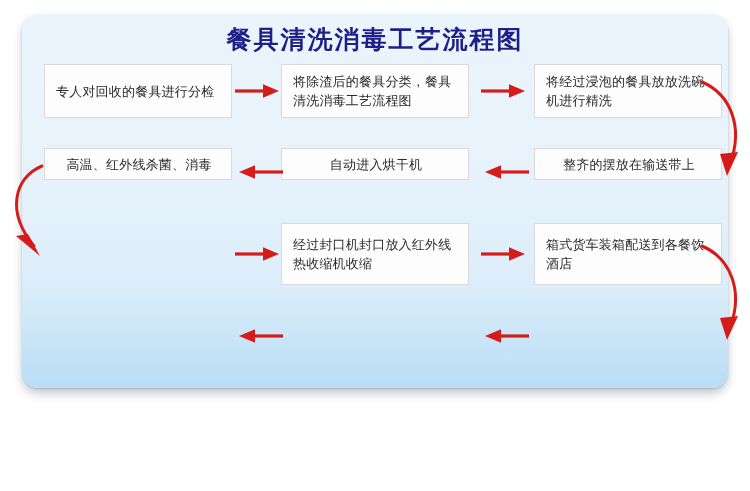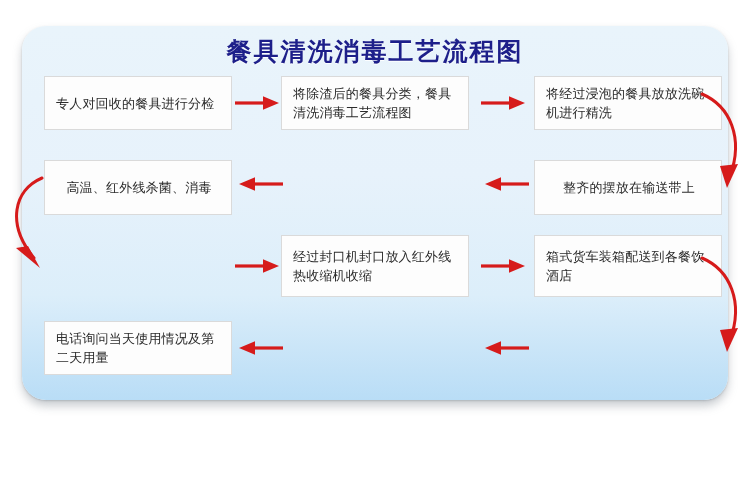--- a/index.html
+++ b/index.html
@@ -16,24 +16,24 @@
   #stage {
     position: relative;
     width: 750px;
     height: 491px;
     background: #ffffff;
   }
   
   #panel {
     position: absolute;
     left: 22px;
-    top: 26px;
+    top: 14px;
     width: 706px;
     height: 374px;
-    border-radius: 24px;
+    border-radius: 16px;
     background: linear-gradient(180deg, #e9f4fb 0%, #e7f2fb 40%, #dceefa 72%, #b9ddf6 100%);
     box-shadow: 0 6px 10px rgba(120,130,140,0.40), 0 1px 2px rgba(110,120,130,0.35);
     overflow: visible;
   }
   
   #title {
     position: absolute;
     left: 0;
     top: 10px;
     width: 706px;
@@ -61,21 +61,21 @@
   }
   .node.center { justify-content: center; text-align: center; }
   .node .txt { display: block; }
 
   
   .c1 { left: 22px;  width: 188px; }
   .c2 { left: 259px; width: 188px; }
   .c3 { left: 512px; width: 188px; }
 
   .r1 { top: 50px;  height: 54px; }
-  .r2 { top: 134px; height: 55px; }
+  .r2 { top: 134px; height: 32px; }
   .r3 { top: 209px; height: 62px; }
   .r4 { top: 295px; height: 54px; }
 
   
   .arrow {
     position: absolute;
     width: 48px;
     height: 20px;
   }
   .arrow svg { display: block; }
@@ -114,20 +114,23 @@
     <div class="arrow" style="left:459px; top:67px;">
       <svg width="48" height="20" viewBox="0 0 48 20">
         <path d="M0 10 L32 10" stroke="#d61b1b" stroke-width="3.2" fill="none"></path>
         <path d="M28 3.2 L44 10 L28 16.8 Z" fill="#d61b1b"></path>
       </svg>
     </div>
 
     <div class="node c1 r2 center">
       <span class="txt">高温、红外线杀菌、消毒</span>
     </div>
+    <div class="node c2 r2 center">
+      <span class="txt">自动进入烘干机</span>
+    </div>
     <div class="node c3 r2 center">
       <span class="txt">整齐的摆放在输送带上</span>
     </div>
 
     <div class="arrow" style="left:459px; top:148px;">
       <svg width="48" height="20" viewBox="0 0 48 20">
         <path d="M48 10 L16 10" stroke="#d61b1b" stroke-width="3.2" fill="none"></path>
         <path d="M20 3.2 L4 10 L20 16.8 Z" fill="#d61b1b"></path>
       </svg>
     </div>
@@ -153,23 +156,20 @@
       </svg>
     </div>
 
     <div class="arrow" style="left:459px; top:230px;">
       <svg width="48" height="20" viewBox="0 0 48 20">
         <path d="M0 10 L32 10" stroke="#d61b1b" stroke-width="3.2" fill="none"></path>
         <path d="M28 3.2 L44 10 L28 16.8 Z" fill="#d61b1b"></path>
       </svg>
     </div>
 
-    <div class="node c1 r4">
-      <span class="txt">电话询问当天使用情况及第二天用量</span>
-    </div>
 
     <div class="arrow" style="left:459px; top:312px;">
       <svg width="48" height="20" viewBox="0 0 48 20">
         <path d="M48 10 L16 10" stroke="#d61b1b" stroke-width="3.2" fill="none"></path>
         <path d="M20 3.2 L4 10 L20 16.8 Z" fill="#d61b1b"></path>
       </svg>
     </div>
 
     <div class="arrow" style="left:213px; top:312px;">
       <svg width="48" height="20" viewBox="0 0 48 20">

